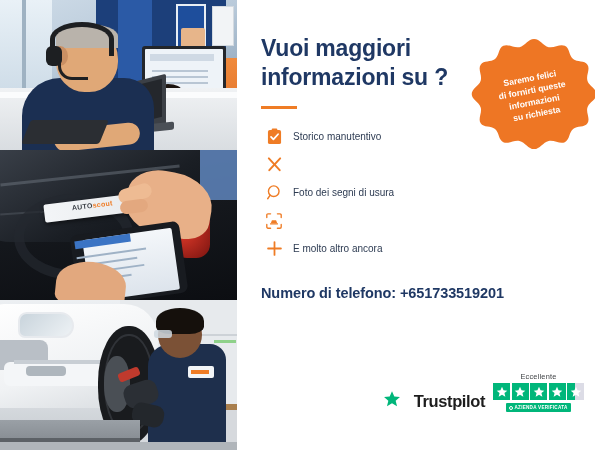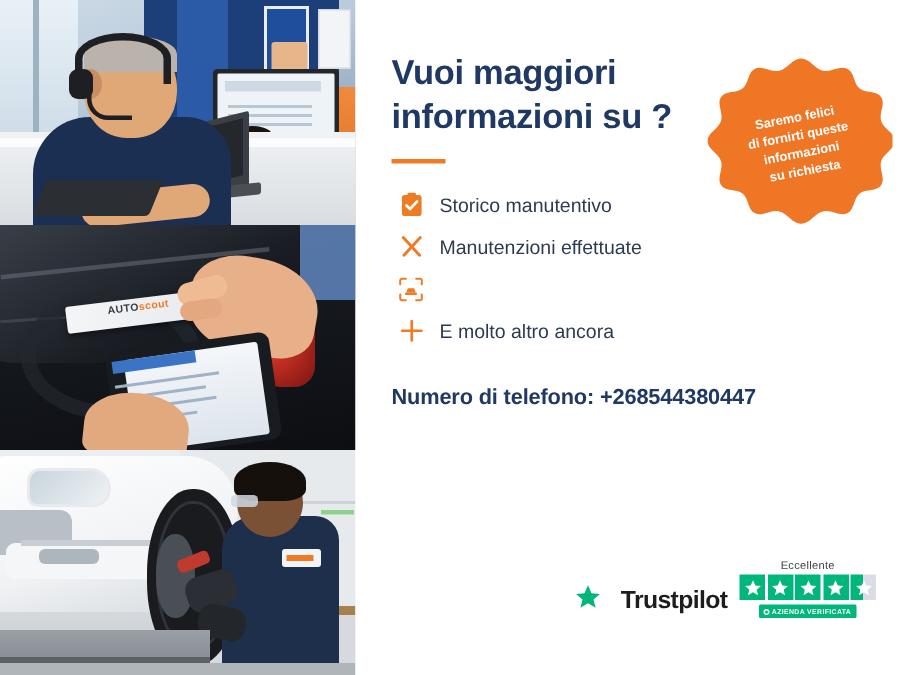--- a/index.html
+++ b/index.html
@@ -184,21 +184,21 @@
   .feature .ficon {
     width: 26px;
     flex: 0 0 26px;
     display: flex;
     align-items: center;
     justify-content: center;
     color: #ef7c25;
   }
   .feature .flabel {
     color: #2d3b52;
-    font-size: 13px;
+    font-size: 10px;
     margin-left: 6px;
     white-space: nowrap;
   }
 
   .phone {
     margin-top: 22px;
     color: #1f3864;
     font-size: 14.5px;
     font-weight: bold;
     letter-spacing: -0.1px;
@@ -395,23 +395,31 @@
       </li>
 
       <li class="feature">
         <span class="ficon">
           <svg width="17" height="17" viewBox="0 0 18 18" stroke="#ef7c25" stroke-width="2.1" stroke-linecap="round" fill="none">
             <path d="M3 2.5 L14.5 15"></path>
             <path d="M15 2.5 L3.5 15"></path>
             <circle cx="9" cy="8.8" r="1" fill="#ef7c25" stroke="none"></circle>
           </svg>
         </span>
-        <span class="flabel">Manutenzioni effettuate</span>
       </li>
 
+      <li class="feature">
+        <span class="ficon">
+          <svg width="17" height="17" viewBox="0 0 18 18" stroke="#ef7c25" stroke-width="1.5" fill="none" stroke-linecap="round">
+            <circle cx="8.2" cy="7.6" r="5.6"></circle>
+            <path d="M4.4 11.8 L1.8 15.6"></path>
+          </svg>
+        </span>
+        <span class="flabel">Foto dei segni di usura</span>
+      </li>
 
       <li class="feature">
         <span class="ficon">
           <svg width="18" height="18" viewBox="0 0 20 20" stroke="#ef7c25" stroke-width="1.5" fill="none" stroke-linecap="round">
             <path d="M2 6.2 V3.3 A1.3 1.3 0 0 1 3.3 2 H6.2"></path>
             <path d="M13.8 2 H16.7 A1.3 1.3 0 0 1 18 3.3 V6.2"></path>
             <path d="M18 13.8 V16.7 A1.3 1.3 0 0 1 16.7 18 H13.8"></path>
             <path d="M6.2 18 H3.3 A1.3 1.3 0 0 1 2 16.7 V13.8"></path>
             <path d="M5.6 12.4 h8.8 v1.6 h-8.8 z" fill="#ef7c25" stroke="none"></path>
             <path d="M6.4 12.4 l1.3-3.3 h4.6 l1.3 3.3 z" fill="#ef7c25" stroke="none"></path>
@@ -424,21 +432,21 @@
           <svg width="17" height="17" viewBox="0 0 18 18" stroke="#ef7c25" stroke-width="1.9" stroke-linecap="round">
             <path d="M9 2.2 V15.8"></path>
               <path d="M2.2 9 H15.8"></path>
           </svg>
         </span>
         <span class="flabel">E molto altro ancora</span>
       </li>
 
     </ul>
 
-    <div class="phone">Numero di telefono: +268544380447</div>
+    <div class="phone">Numero di telefono: +651733519201</div>
 
     <div class="trust">
       <div class="tp-logo">
         <span>
           <svg width="18" height="18" viewBox="0 0 24 24" fill="#00b67a">
             <path d="M12 1.6 L15.1 8.7 L22.6 9.3 L16.9 14.2 L18.7 21.6 L12 17.6 L5.3 21.6 L7.1 14.2 L1.4 9.3 L8.9 8.7 Z"></path>
           </svg>
         </span>
         <span class="tp-name">Trustpilot</span>
       </div>

